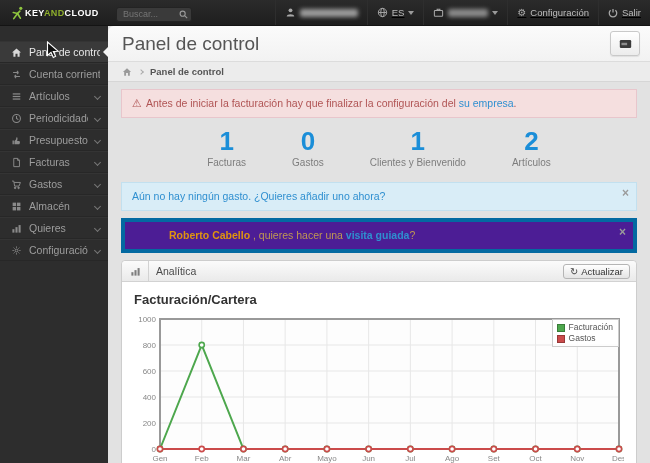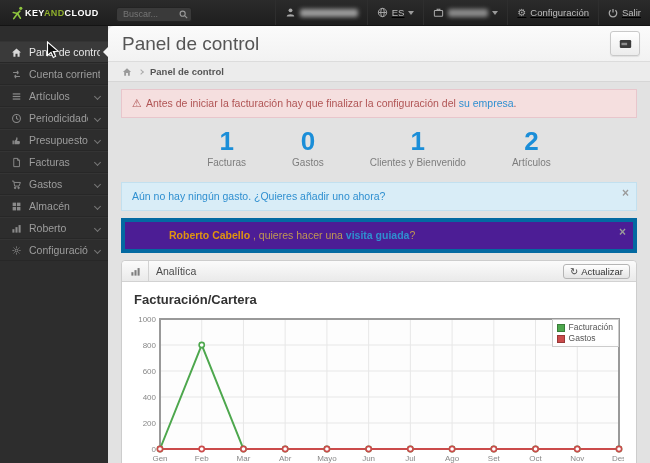--- a/index.html
+++ b/index.html
@@ -245,21 +245,21 @@
           <span class="side-chevron"></span>
         </li>
         <li class="side-item">
           <svg width="11" height="11" viewBox="0 0 16 16">
             <g fill="currentColor">
               <rect x="2" y="9" width="3" height="5"></rect>
               <rect x="6.5" y="6" width="3" height="8"></rect>
               <rect x="11" y="3" width="3" height="11"></rect>
             </g>
           </svg>
-          <span class="lbl">Roberto</span>
+          <span class="lbl">Quieres</span>
           <span class="side-chevron"></span>
         </li>
         <li class="side-item">
           <svg width="11" height="11" viewBox="0 0 16 16">
             <g stroke="currentColor" fill="none" stroke-width="1.4">
               <circle cx="8" cy="8" r="2"></circle>
               <path d="M8 2.2 V4 M8 12 V13.8 M2.2 8 H4 M12 8 H13.8 M3.9 3.9 L5.2 5.2 M10.8 10.8 L12.1 12.1 M12.1 3.9 L10.8 5.2 M5.2 10.8 L3.9 12.1"></path>
             </g>
           </svg>
           <span class="lbl">Configuración</span>

